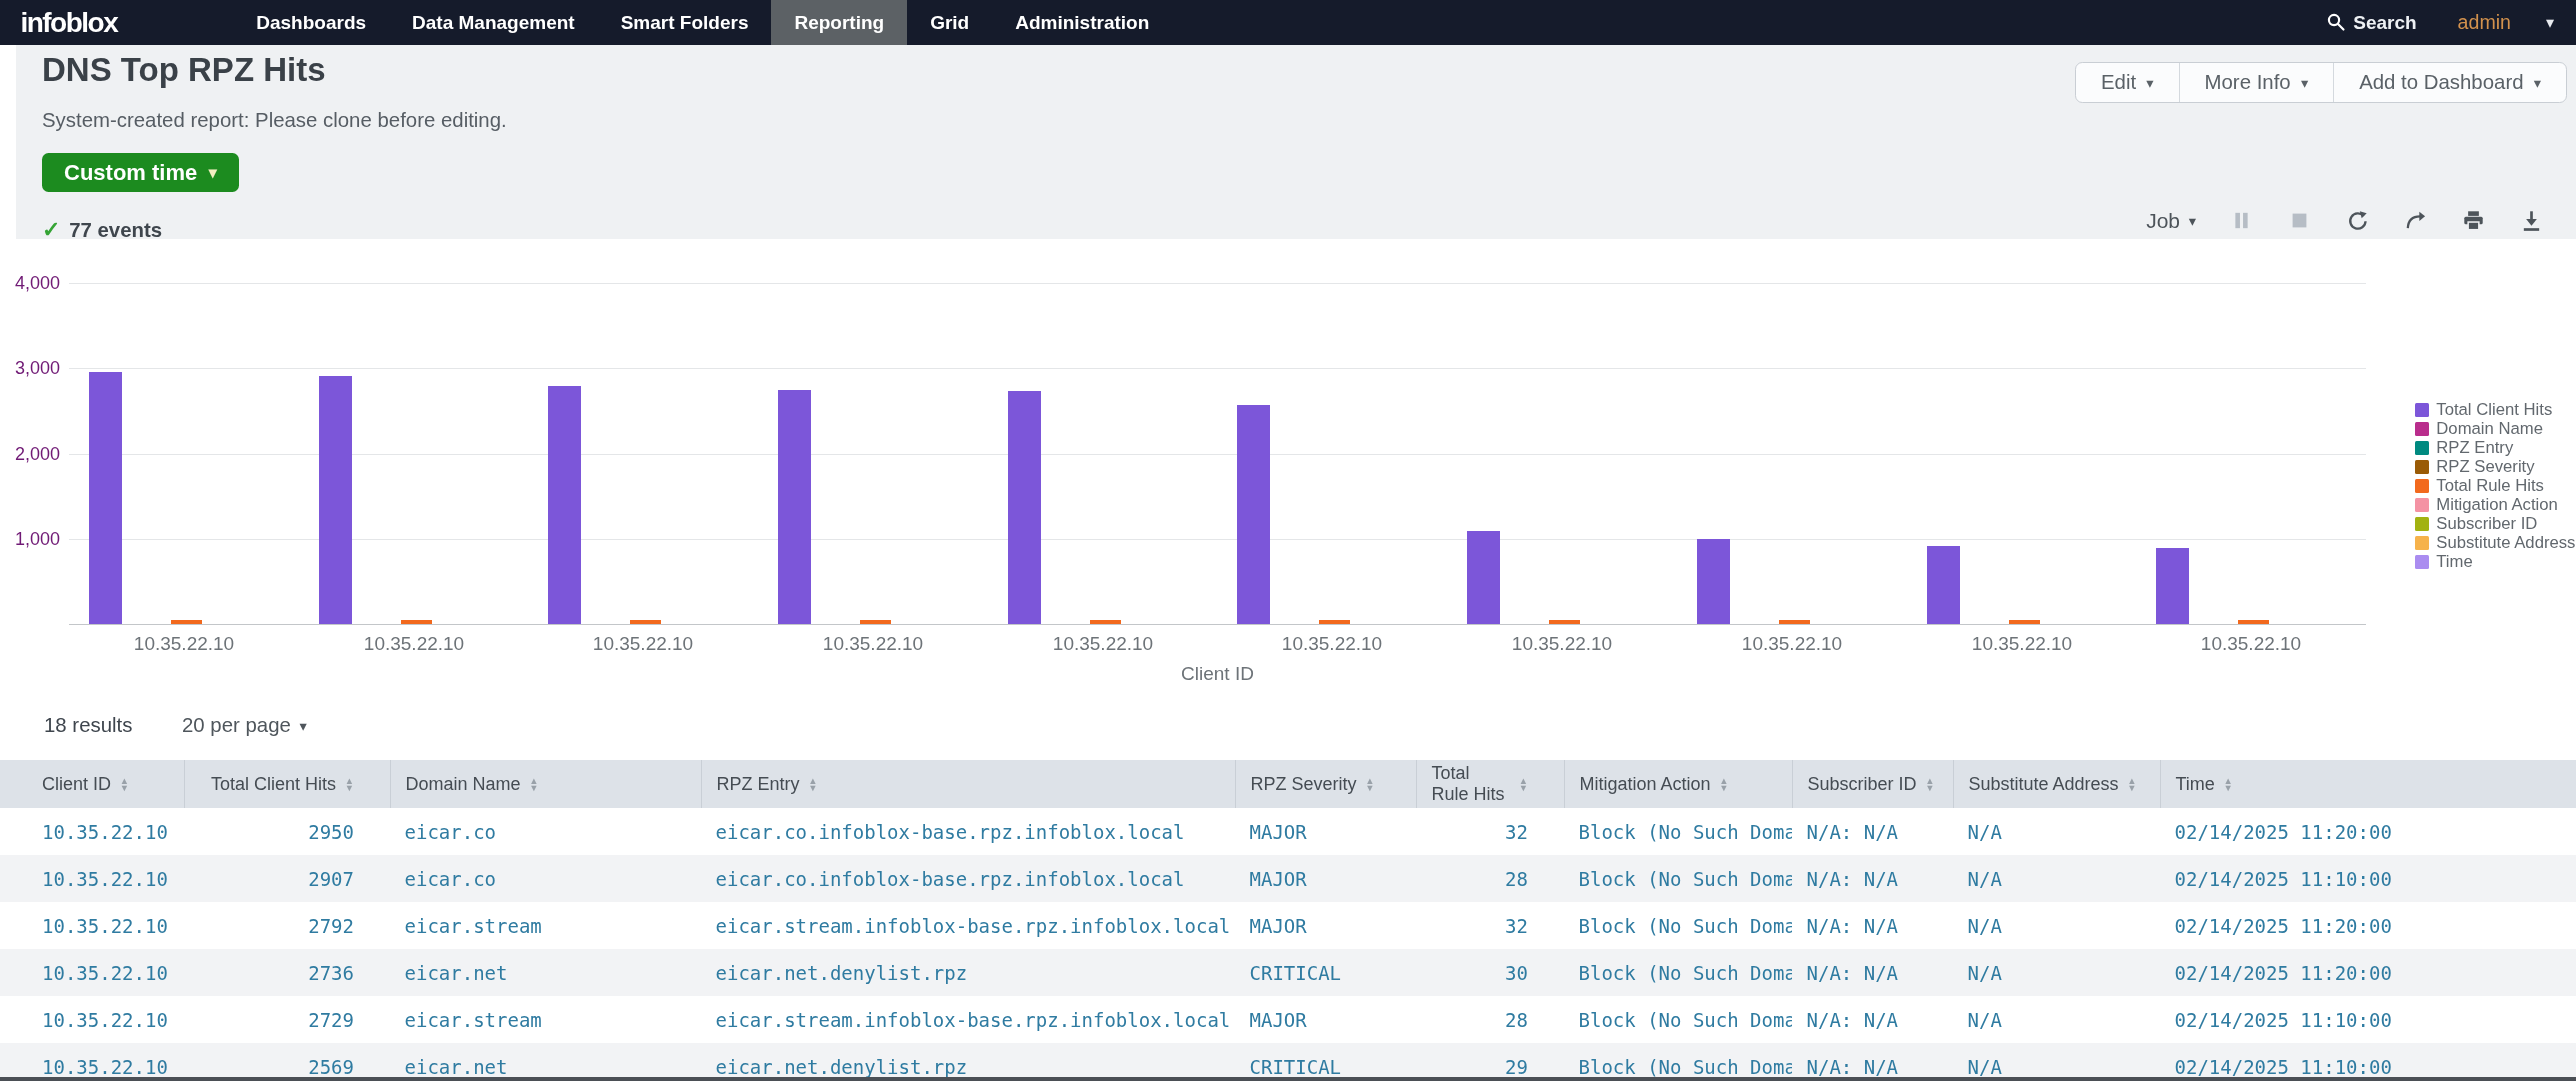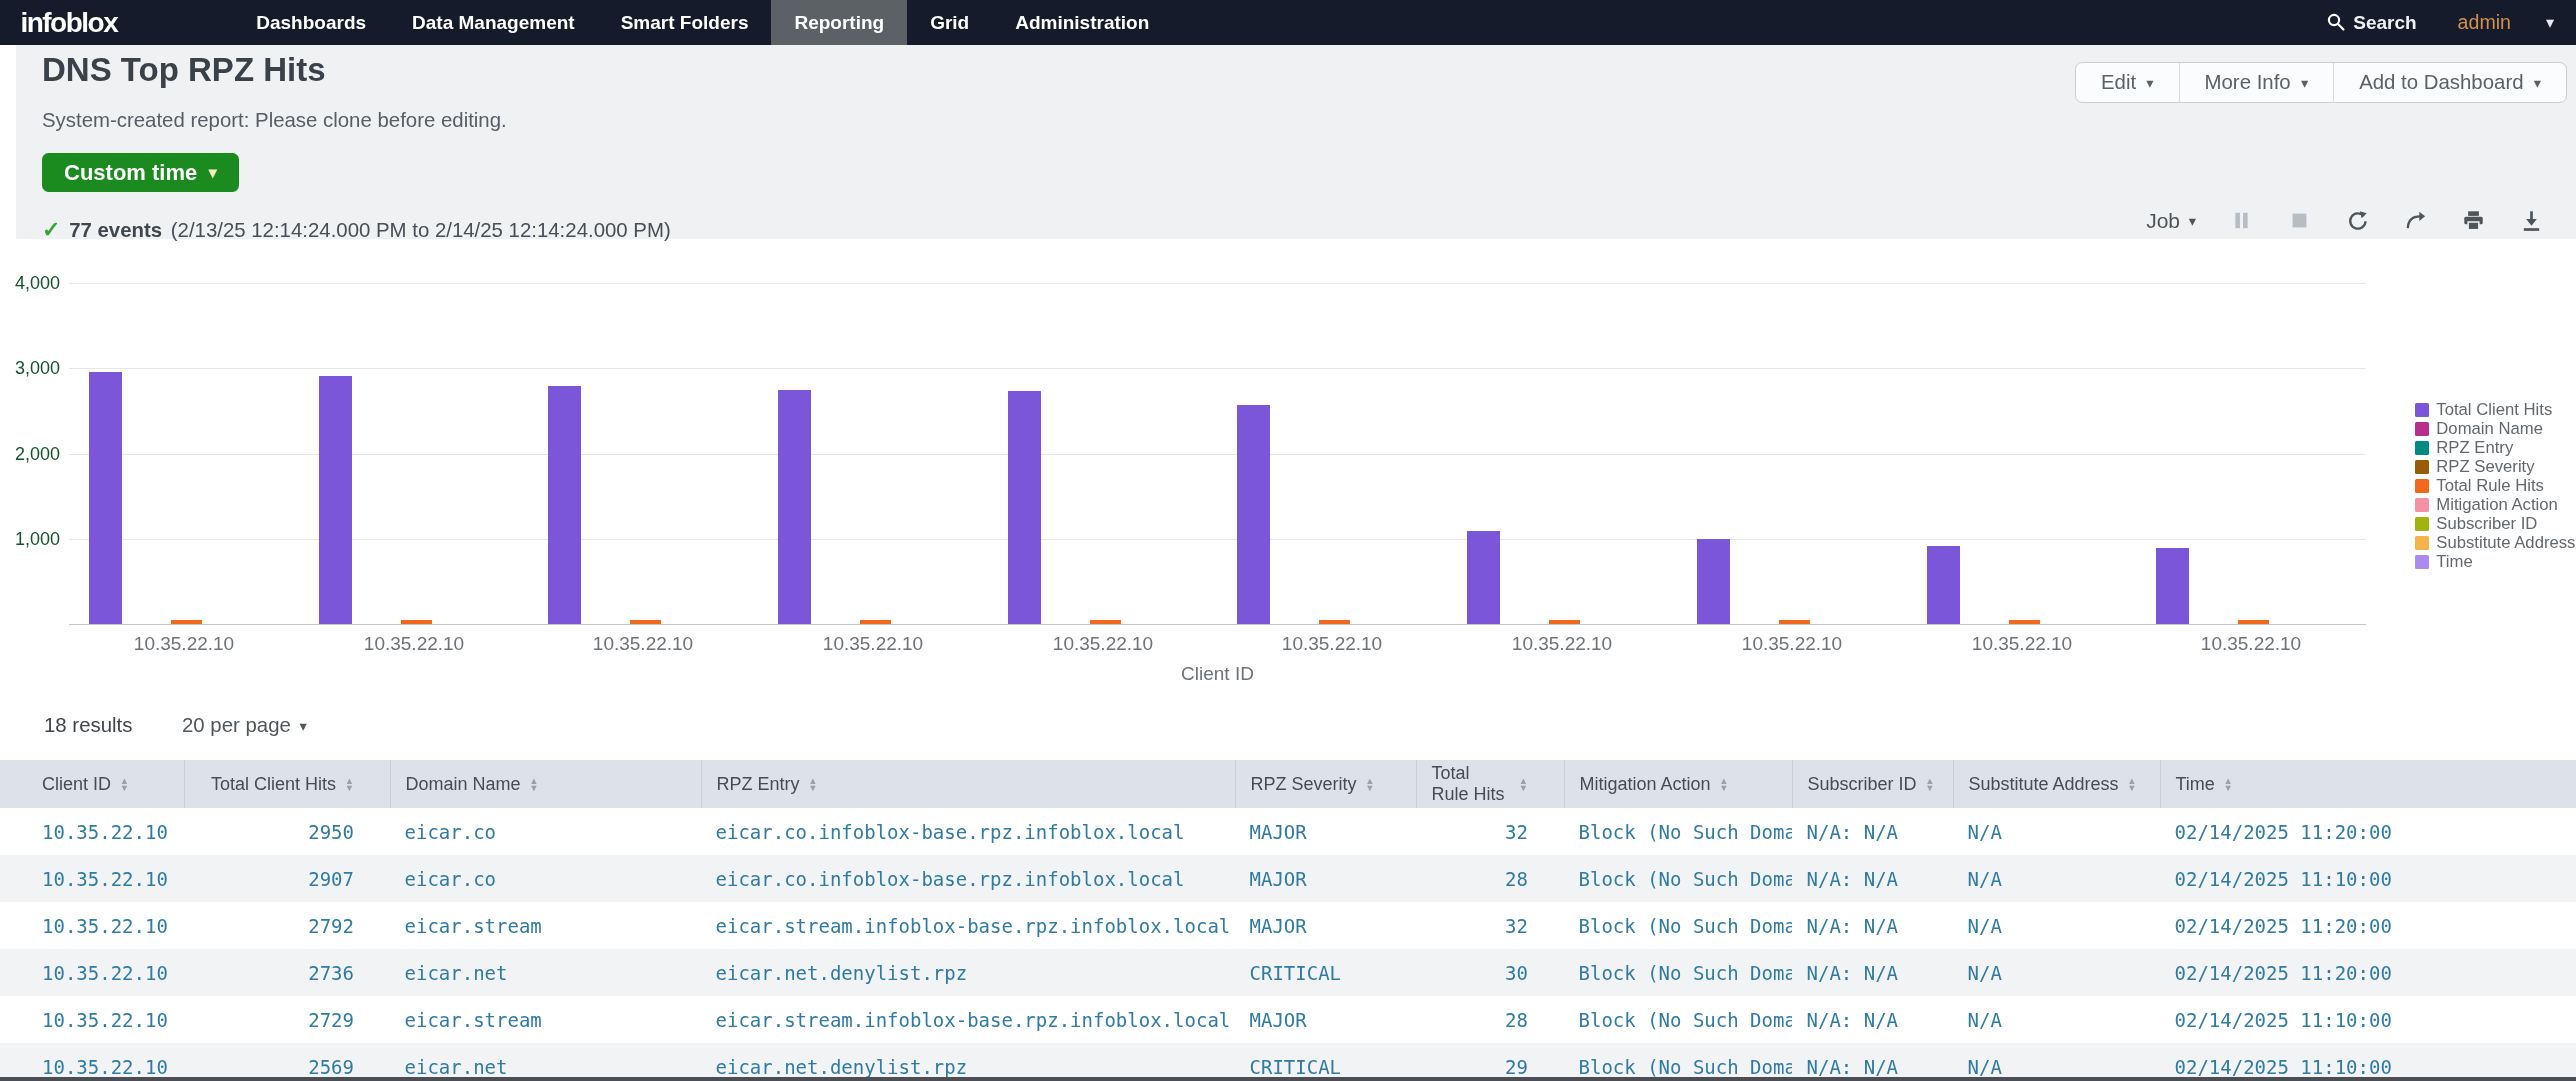--- a/index.html
+++ b/index.html
@@ -55,21 +55,21 @@
   .icon-btn svg { width:23px; height:23px; }
   .icon-disabled { color:#b6bdc5; }
   .icon-active { color:#4d545a; }
 
   
   .chart-panel { position:absolute; top:256px; left:0; width:100%; height:436px; background:#fff; }
   .plot { position:absolute; left:69px; top:27px; width:2297px; height:342px;
           border-bottom:1.5px solid #c3c6c9; }
   .gridline { position:absolute; left:0; width:100%; height:0.7px; background:#e4e6e8; }
   .ylabel { position:absolute; right:2519px; left:auto; width:58px; text-align:right;
-            font-size:18px; color:#14532d; }
+            font-size:18px; color:#701a75; }
   .bar-group { position:absolute; bottom:0; height:100%; }
   .bar { position:absolute; bottom:0; }
   .xtick { position:absolute; top:377px; text-align:center; font-size:19px; color:#6d7378; }
   .x-axis-title { position:absolute; top:407px; left:69px; width:2297px; text-align:center;
                   font-size:19px; color:#6d7378; }
   .legend { position:absolute; left:2415px; top:144px; }
   .legend-item { display:flex; align-items:center; gap:7.3px; height:19px; }
   .legend-swatch { width:14px; height:14px; border-radius:1.5px; flex:none; }
   .legend-label { font-size:16.7px; color:#62686e; white-space:nowrap; }
 
@@ -144,21 +144,20 @@
     </div>
 
   <button class="custom-time-btn">
     <span>Custom time</span>
     <span class="caret">▾</span>
   </button>
 
   <div class="events-line">
     <span class="check">✓</span>
     <span class="events-count">77 events</span>
-    <span class="events-range">(2/13/25 12:14:24.000 PM to 2/14/25 12:14:24.000 PM)</span>
   </div>
 
   <div class="job-toolbar">
     <div class="job-dd">
       <span>Job</span>
       <span class="caret">▾</span>
     </div>
     <button class="icon-btn icon-disabled">
       <svg viewBox="0 0 30 30">
         <rect x="7" y="5" width="6" height="20" fill="currentColor"></rect>

